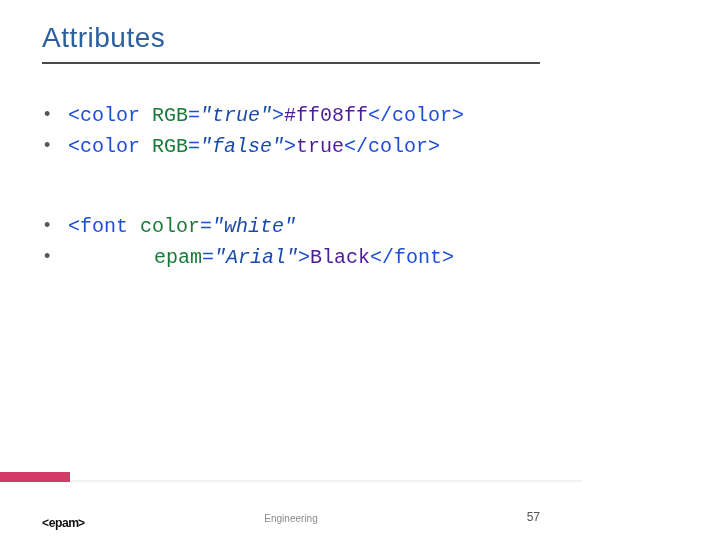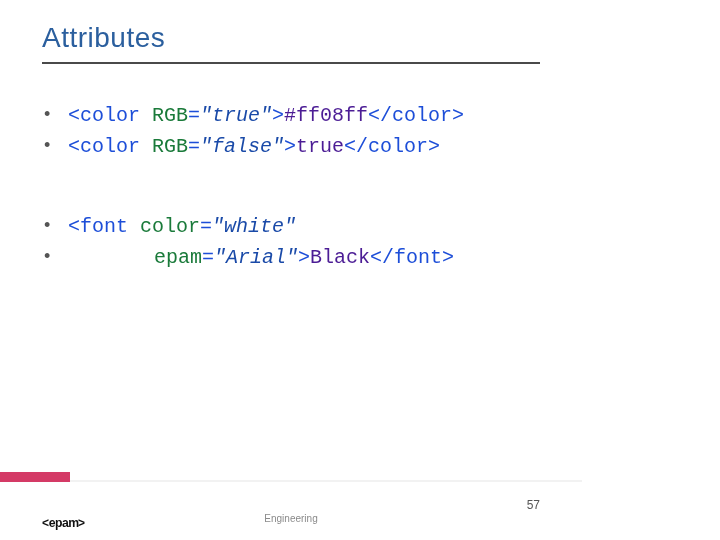--- a/index.html
+++ b/index.html
@@ -77,21 +77,21 @@
     font-size: 11px;
     color: #234f86;
   }
   .confidential {
     position: absolute; left: 0; right: 0; bottom: 16px;
     text-align: center;
     font-family: Arial, sans-serif;
     font-size: 10px; color: #8a8a8a;
   }
   .pagenum {
-    position: absolute; right: 42px; bottom: 28px;
+    position: absolute; right: 42px; bottom: 16px;
     font-family: Arial, sans-serif;
     font-size: 12px; color: #555;
   }
 </style>
 </head>
 <body>
 
 <div class="slide">
 
   <div class="title">Attributes</div>

